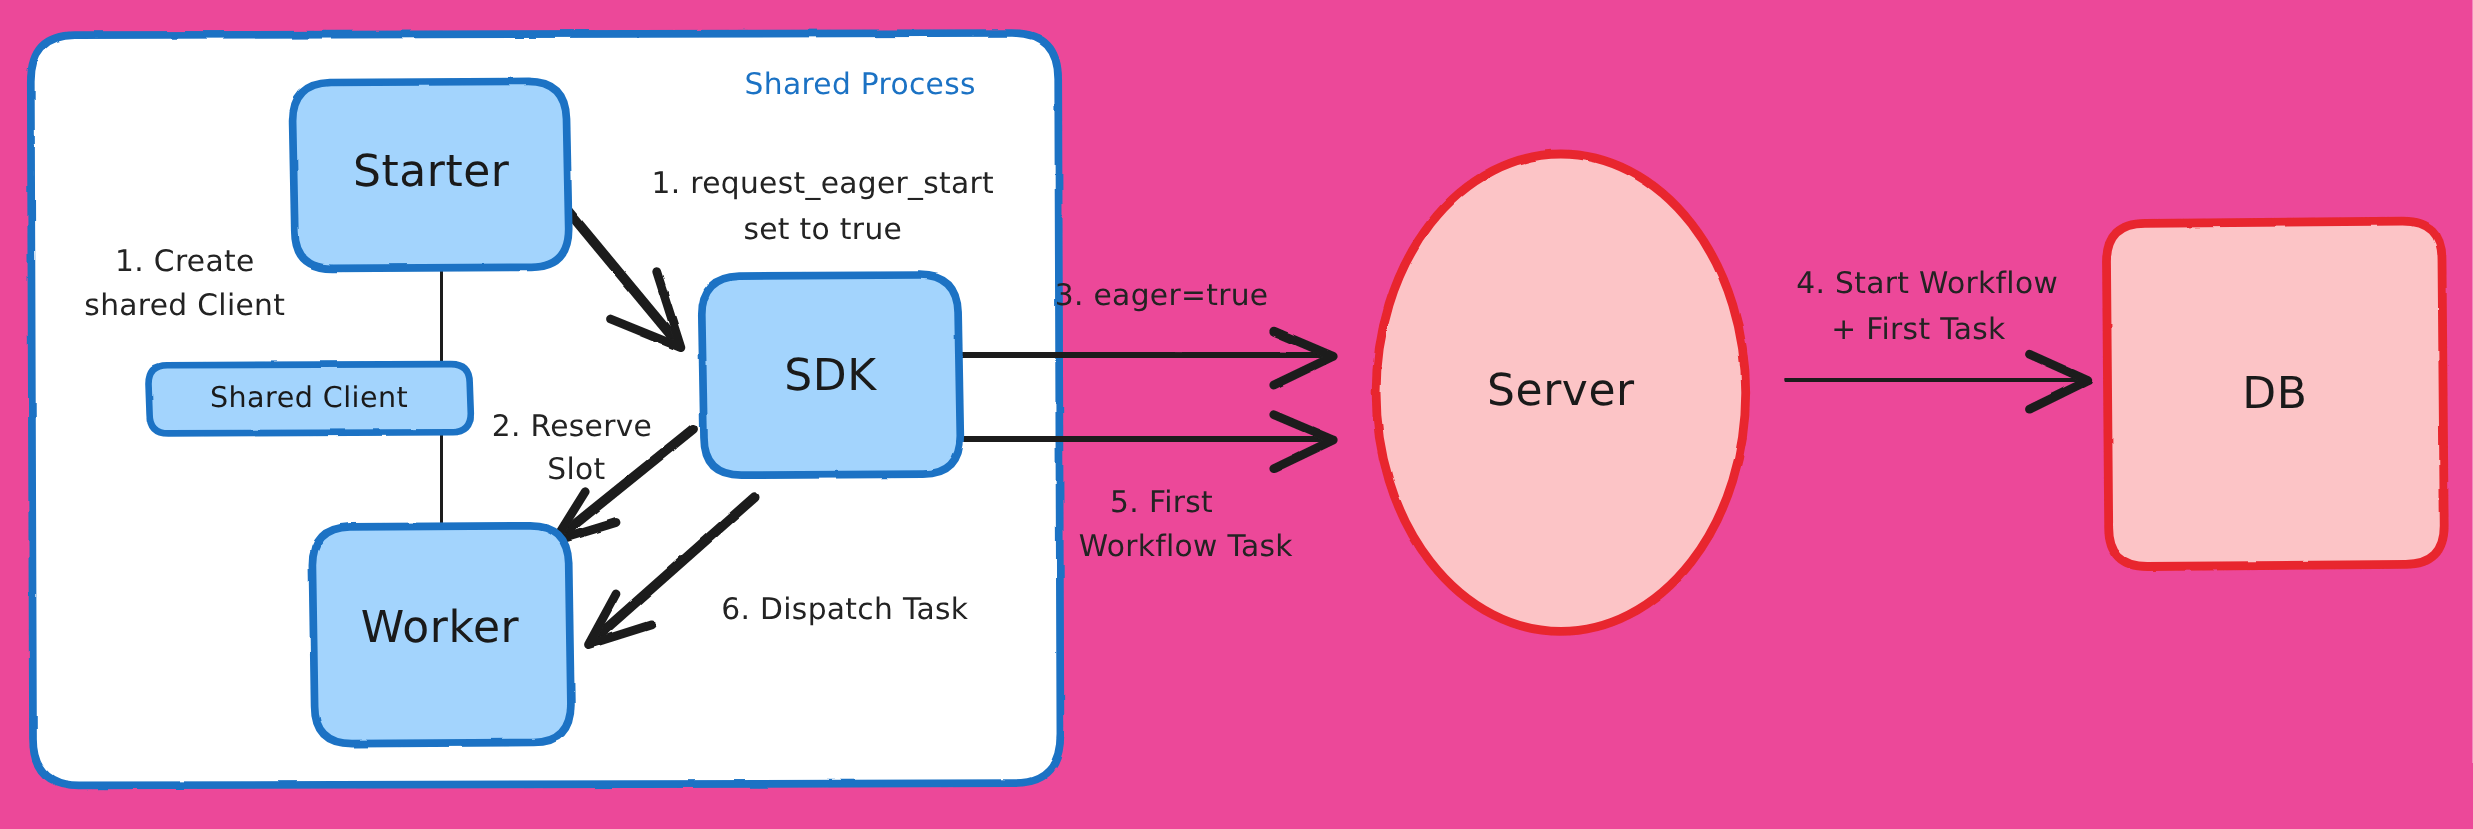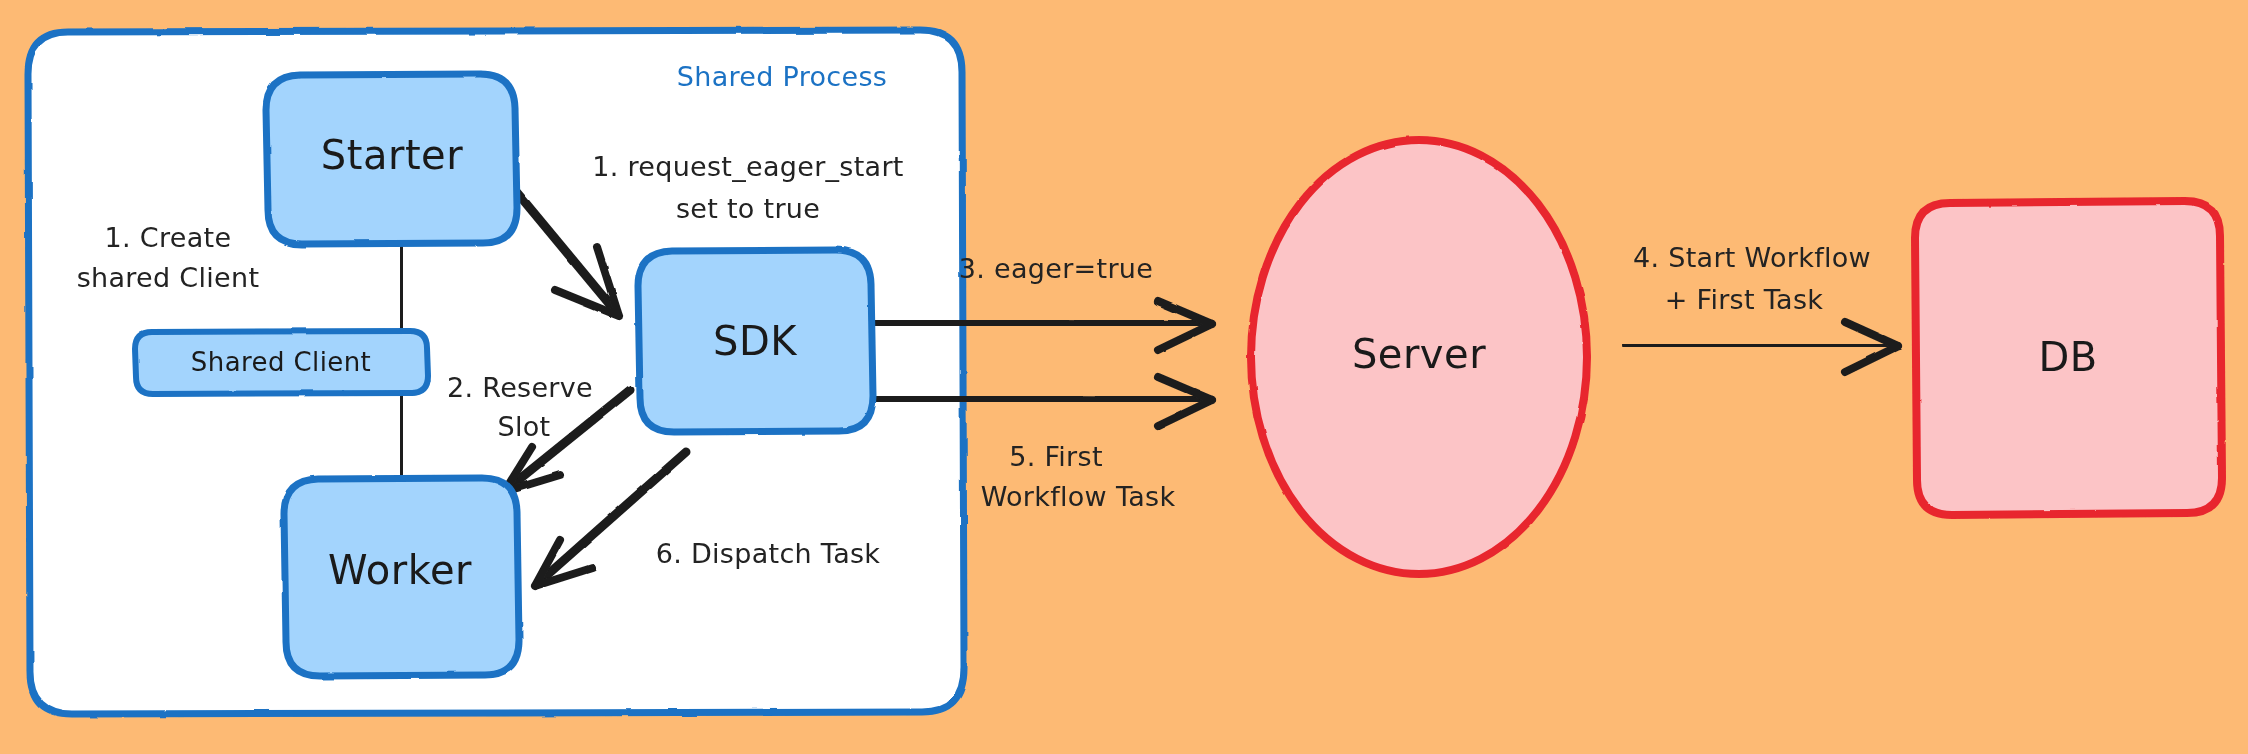--- a/index.html
+++ b/index.html
@@ -11,21 +11,21 @@
   body {
     width: 2248px;
     height: 754px;
     overflow: hidden;
     font-family: "DejaVu Sans", sans-serif;
   }
   #diagram-root {
     position: relative;
     width: 2248px;
     height: 754px;
-    background: #fdba74;
+    background: #ec4899;
   }
   svg#diagram-svg {
     position: absolute;
     top: 0;
     left: 0;
     width: 2248px;
     height: 754px;
     display: block;
   }
   .node-label {

